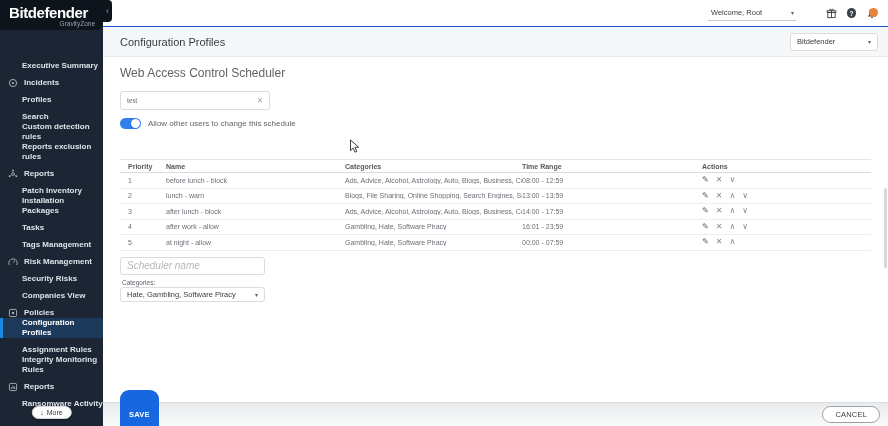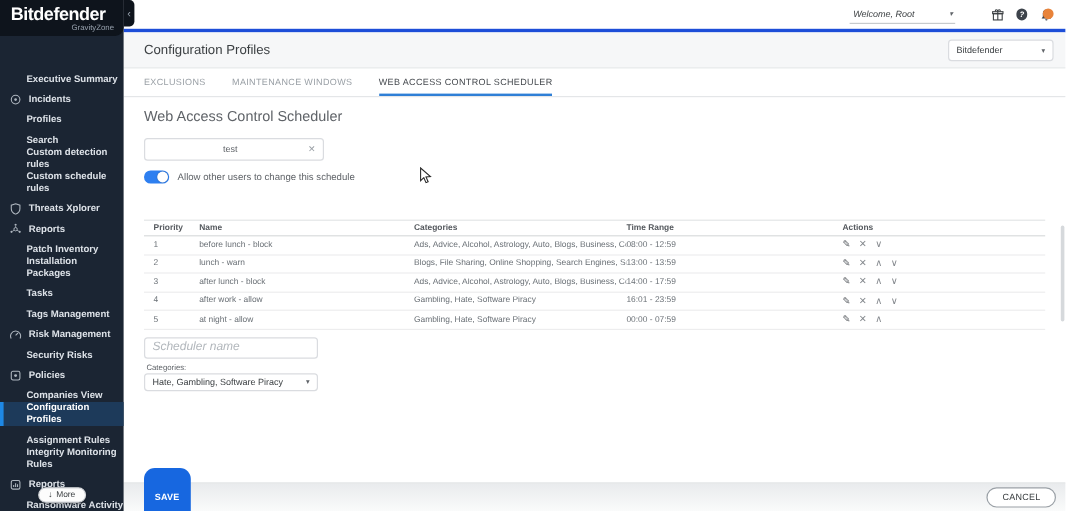--- a/index.html
+++ b/index.html
@@ -25,22 +25,22 @@
   .nav-icon { width:10px; height:10px; flex:0 0 10px; color:#aeb6bf; display:flex; }
   .nav-icon svg { width:10px; height:10px; }
   .more-btn { position:absolute; bottom:7px; left:50%; transform:translateX(-50%);
               background:#fcfcfc; border:1px solid #d3d6da; border-radius:9px;
               padding:2px 8px; font-size:7px; color:#3c4043; display:flex; gap:3px;
               align-items:center; box-shadow:0 1px 2px rgba(0,0,0,.35); z-index:6;
               font-family:"Liberation Sans", sans-serif; }
 
   
   .main { position:absolute; left:103px; top:0; right:0; bottom:0; background:#fff; }
-  .topbar { height:27px; border-bottom:3px solid #1d4ed8; display:flex;
-            justify-content:flex-end; align-items:center; padding-right:11px;font-style:italic; }
+  .topbar { height:27px; border-bottom:1px solid #1d4ed8; display:flex;
+            justify-content:flex-end; align-items:center; padding-right:11px; }
   .welcome { width:88px; display:flex; justify-content:space-between; align-items:center;
              border-bottom:1px solid #c7cacd; padding:2px 2px 3px 3px; font-size:7.5px;
              color:#3c4043; margin-right:30px; }
   .caret { font-size:6px; color:#5f6368; }
   .topbar-icons { display:flex; gap:9px; align-items:center; }
   .tb-icon { width:11px; height:11px; position:relative; display:flex; align-items:center; justify-content:center; }
   .help-circle { width:9.5px; height:9.5px; border-radius:50%; background:#3d434b; color:#fff;
                  font-size:6.5px; font-weight:700; display:flex; align-items:center; justify-content:center; }
   .bell-badge { position:absolute; right:-1px; top:0; width:9px; height:9px; border-radius:50%; }
 
@@ -56,21 +56,21 @@
           border-bottom:1px solid #e4e6e8; }
   .tab { font-size:7.5px; letter-spacing:.3px; color:#9aa0a6; padding-bottom:7px; cursor:default; }
   .tab.active { color:#45494e; border-bottom:2px solid #2f7fd6; padding-bottom:5px; }
 
   .content { padding:0 17px; position:relative; }
   .section-heading { margin-top:9px; font-size:12px; font-weight:400; color:#5f6368; }
 
   .search-box { margin-top:11px; width:150px; height:19px; border:1px solid #dadce0;
                 border-radius:3px; display:flex; align-items:center; padding:0 6px; }
   .search-box input { border:none; outline:none; flex:1; font-size:7.5px; color:#5f6368;
-                      font-family:Liberation Sans, sans-serif; background:transparent;text-align:center; }
+                      font-family:Liberation Serif, serif; background:transparent; }
   .clear-x { font-size:7.5px; color:#9aa0a6; cursor:default; }
 
   .toggle-row { margin-top:8px; display:flex; align-items:center; gap:7px; }
   .toggle { width:21px; height:11px; border-radius:6px; background:#2e7ff0; position:relative; }
   .toggle .knob { position:absolute; right:1px; top:1px; width:9px; height:9px; border-radius:50%;
                   background:#fff; box-shadow:0 0 1px rgba(0,0,0,.4); }
   .toggle-label { font-size:8px; color:#5f6368; }
 
   .table { margin-top:30px; width:751px; }
   .t-head, .t-row { display:grid; grid-template-columns:38px 179px 177px 180px 1fr;
@@ -134,29 +134,21 @@
         <div class="nav-item l1">
           <span>Profiles</span>
         </div>
         <div class="nav-item l1">
           <span>Search</span>
         </div>
         <div class="nav-item l1">
           <span>Custom detection rules</span>
         </div>
         <div class="nav-item l1">
-          <span>Custom schedule rules</span>
-        </div>
-        <div class="nav-item l0">
-          <span class="nav-icon">
-            <svg viewBox="0 0 10 10">
-              <path d="M5 0.8 L8.6 2 V5 C8.6 7.2 7 8.8 5 9.5 C3 8.8 1.4 7.2 1.4 5 V2 Z" fill="none" stroke="currentColor" stroke-width="0.9"></path>
-            </svg>
-          </span>
-          <span>Threats Xplorer</span>
+          <span>Reports exclusion rules</span>
         </div>
         <div class="nav-item l0">
           <span class="nav-icon">
             <svg viewBox="0 0 10 10">
               <circle cx="5" cy="5" r="1.4" fill="none" stroke="currentColor" stroke-width="0.8"></circle>
               <circle cx="5" cy="1.3" r="0.9" fill="currentColor"></circle>
               <circle cx="1.6" cy="7.2" r="0.9" fill="currentColor"></circle>
               <circle cx="8.4" cy="7.2" r="0.9" fill="currentColor"></circle>
               <path d="M5 2.4 V3.6 M3.8 5.9 L2.3 6.7 M6.2 5.9 L7.7 6.7" stroke="currentColor" stroke-width="0.7"></path>
             </svg>
@@ -180,31 +172,31 @@
             <svg viewBox="0 0 10 10">
               <path d="M1.3 8 A4.2 4.2 0 1 1 8.7 8" fill="none" stroke="currentColor" stroke-width="0.9"></path>
               <path d="M5 5.4 L7 3.5" stroke="currentColor" stroke-width="0.9"></path>
             </svg>
           </span>
           <span>Risk Management</span>
         </div>
         <div class="nav-item l1">
           <span>Security Risks</span>
         </div>
+        <div class="nav-item l1">
+          <span>Companies View</span>
+        </div>
         <div class="nav-item l0">
           <span class="nav-icon">
             <svg viewBox="0 0 10 10">
               <rect x="1.4" y="1.4" width="7.2" height="7.2" rx="1.4" fill="none" stroke="currentColor" stroke-width="0.9"></rect>
               <circle cx="5" cy="5" r="1.2" fill="currentColor"></circle>
             </svg>
           </span>
           <span>Policies</span>
-        </div>
-        <div class="nav-item l1">
-          <span>Companies View</span>
         </div>
         <div class="nav-item l1 active">
           <span>Configuration Profiles</span>
         </div>
         <div class="nav-item l1">
           <span>Assignment Rules</span>
         </div>
         <div class="nav-item l1">
           <span>Integrity Monitoring Rules</span>
         </div>
@@ -260,25 +252,20 @@
     </header>
 
     <div class="page-header">
       <h1 class="page-title">Configuration Profiles</h1>
       <div class="company-select">
         <span>Bitdefender</span>
         <span class="caret">▾</span>
       </div>
     </div>
 
-    <div class="tabs" id="tabs">
-        <div class="tab">EXCLUSIONS</div>
-        <div class="tab">MAINTENANCE WINDOWS</div>
-        <div class="tab active">WEB ACCESS CONTROL SCHEDULER</div>
-      </div>
 
     <div class="content">
       <h2 class="section-heading">Web Access Control Scheduler</h2>
 
       <div class="search-box">
         <input type="text" value="test" style="">
         <span class="clear-x">✕</span>
       </div>
 
       <div class="toggle-row">

